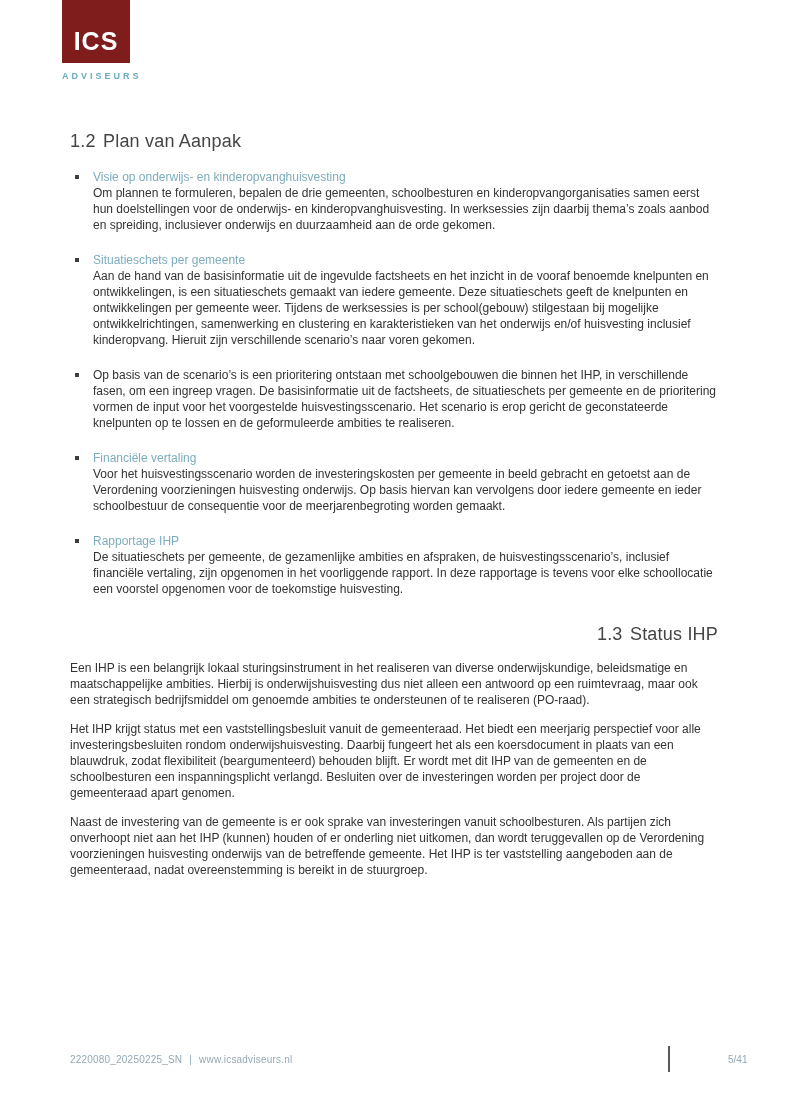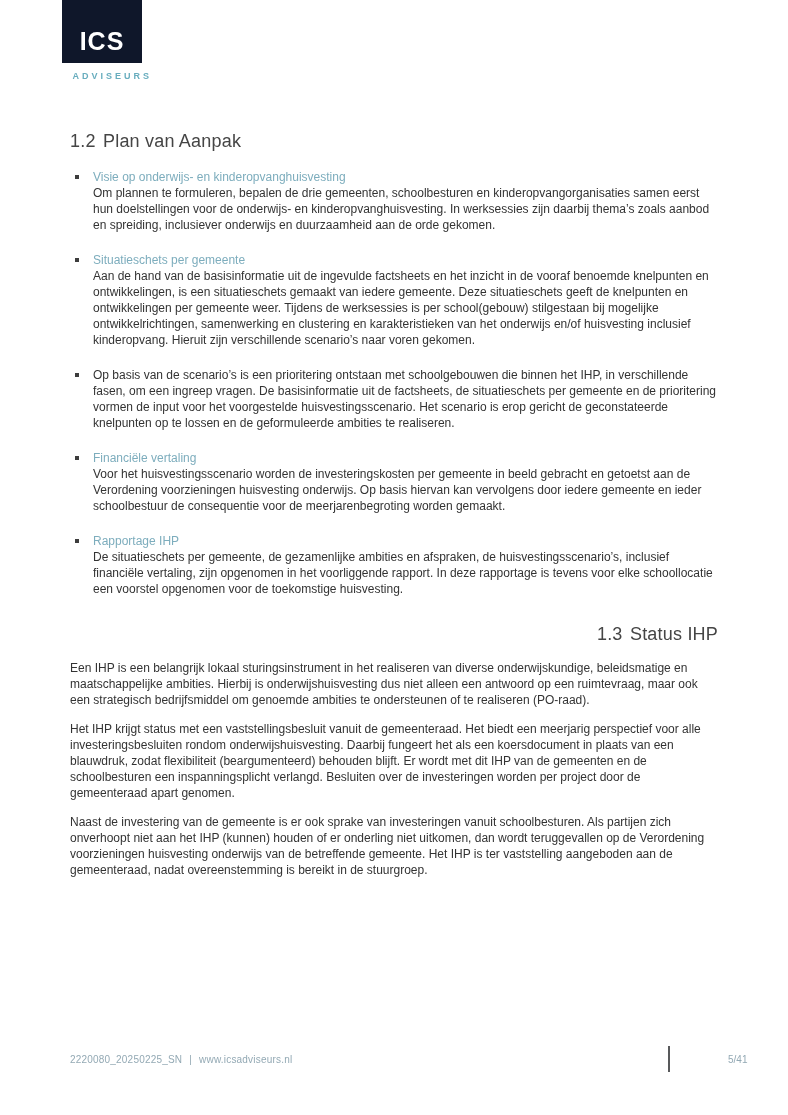--- a/index.html
+++ b/index.html
@@ -17,43 +17,42 @@
   }
 
   
   .logo {
     position: absolute;
     left: 62px;
     top: 0;
     width: 90px;
   }
   .logo-square {
-    width: 80px;
+    width: 68px;
     height: 63px;
-    background: #0f172a;
+    background: #7f1d1d;
     display: flex;
     align-items: flex-end;
     justify-content: center;
   }
   .logo-text {
     color: #ffffff;
     font-weight: bold;
     font-size: 25px;
     line-height: 1;
     letter-spacing: 1px;
     padding-bottom: 9px;
   }
   .logo-subtext {
     color: #68adbe;
     font-weight: bold;
     font-size: 9px;
     letter-spacing: 3px;
     margin-top: 8px;
     white-space: nowrap;
-    text-align: right;
   }
 
   
   .content {
     position: absolute;
     left: 70px;
     top: 131px;
     width: 648px;
   }
   .section-heading {

